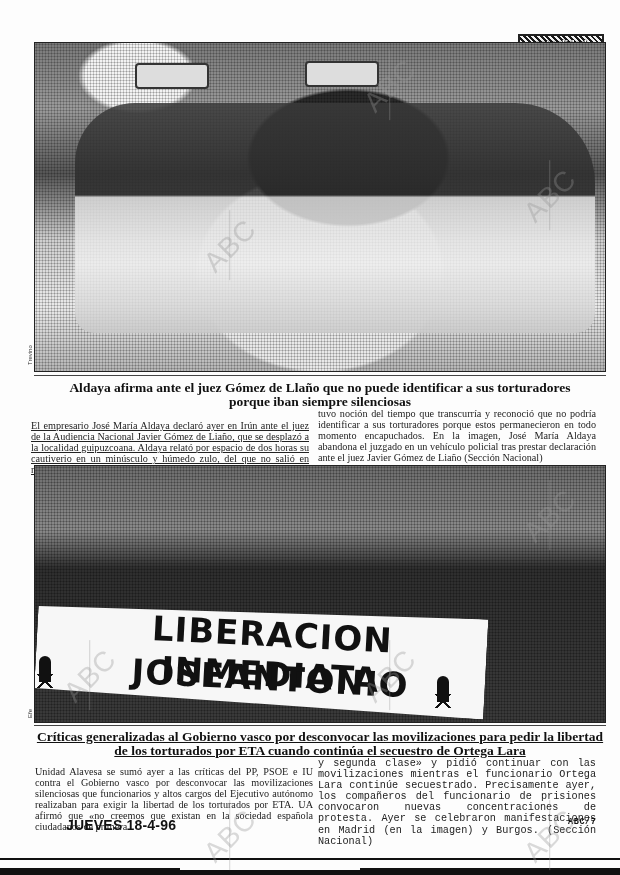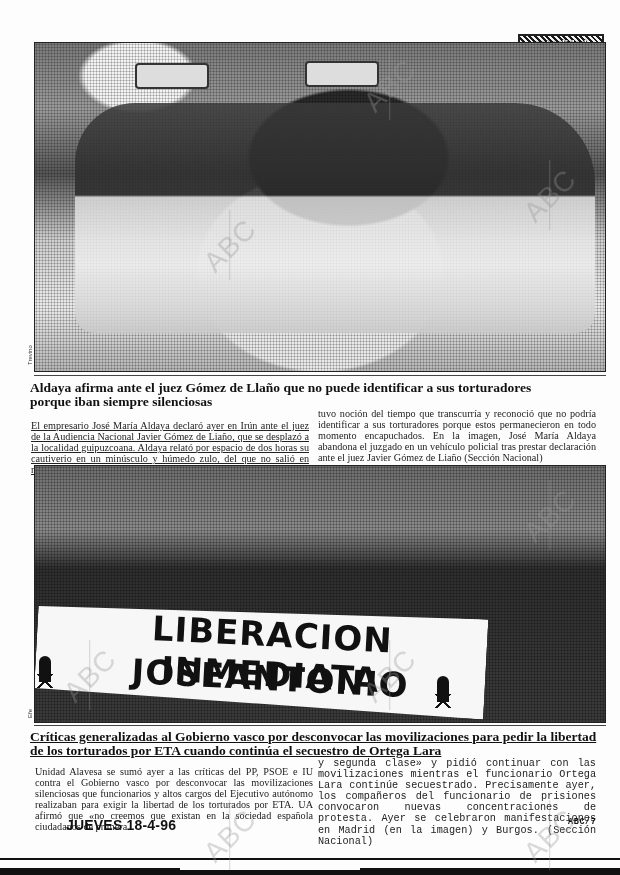--- a/index.html
+++ b/index.html
@@ -66,21 +66,21 @@
       position: absolute; left: 20px; top: 50px; width: 430px; text-align: center;
       font-family: "DejaVu Sans", sans-serif; font-weight: bold; font-size: 34px; letter-spacing: 1px; color: #111;
     }
     .ribbon { position: absolute; width: 12px; height: 26px; background: #111; border-radius: 6px 6px 0 0; }
     .ribbon::after { content: ""; position: absolute; left: -3px; top: 18px; width: 18px; height: 14px; background: linear-gradient(135deg, transparent 45%, #111 46% 54%, transparent 55%), linear-gradient(45deg, transparent 45%, #111 46% 54%, transparent 55%); }
 
     .photo-credit { position: absolute; font-family: "Liberation Sans", sans-serif; font-size: 6px; color: #333; transform: rotate(-90deg); transform-origin: left top; }
 
     
     .headline {
-      position: absolute; left: 30px; width: 580px; 
+      position: absolute; left: 30px; width: 580px; text-align: center;
       font-family: "Liberation Serif", serif; font-weight: bold; font-size: 13.5px; line-height: 14px; color: #111;
     }
     .hl1 { top: 381px; }
     .hl2 { top: 730px; text-decoration: underline; }
 
     
     .col {
       position: absolute; font-family: "Liberation Serif", serif; font-size: 10.2px; line-height: 11.1px;
       text-align: justify; color: #222; width: 278px;
     }

